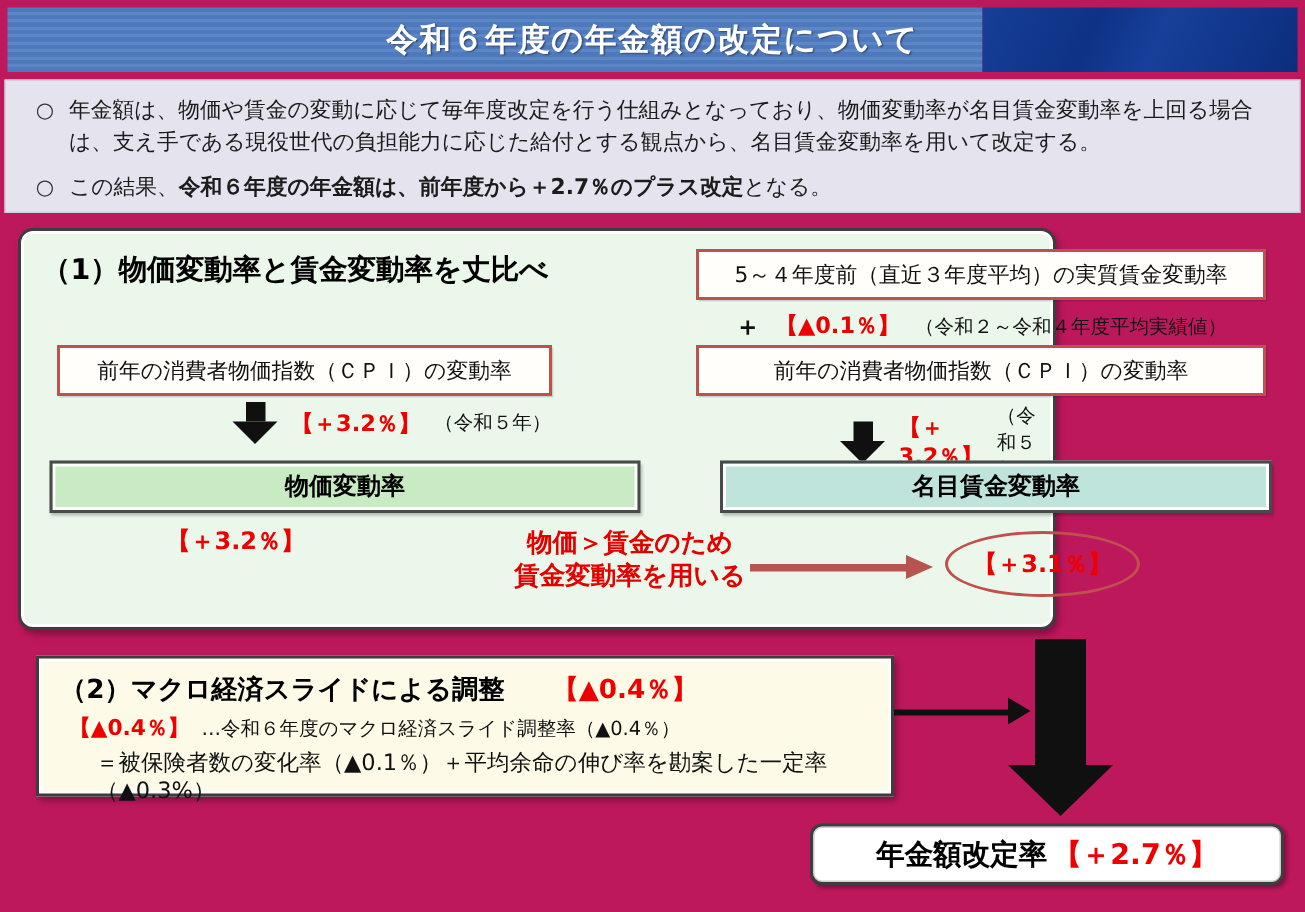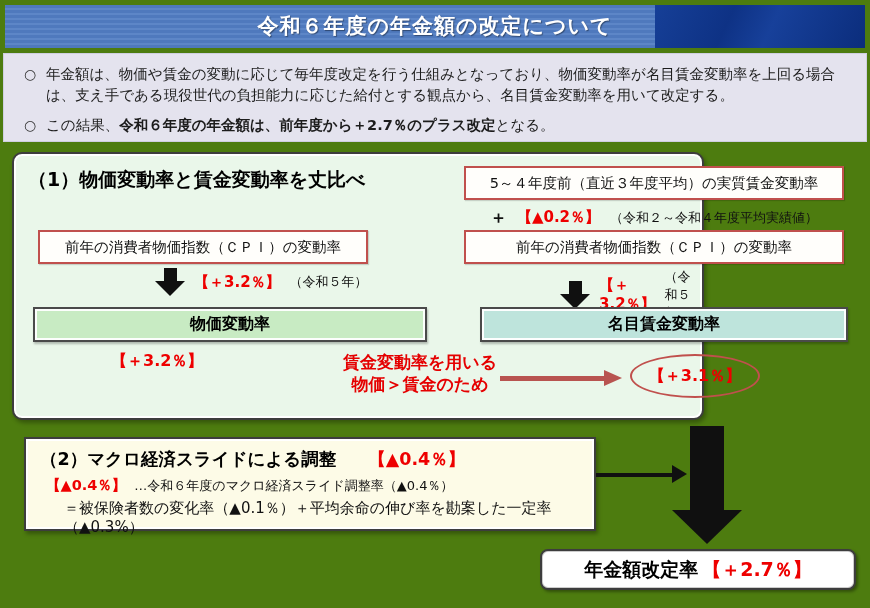--- a/index.html
+++ b/index.html
@@ -1,17 +1,17 @@
 <!DOCTYPE html>
 <html><head>
 <meta charset="utf-8">
 <style>
   html,body{margin:0;padding:0;background:#ffffff;}
   body{font-family:"DejaVu Sans","Liberation Sans",sans-serif;}
-  .page{position:relative;width:870px;height:608px;background:#4d7c0f;overflow:hidden;}
+  .page{position:relative;width:870px;height:608px;background:#be185d;overflow:hidden;}
 
   
   .header{position:absolute;left:5px;top:5px;width:860px;height:43px;display:flex;}
   .header-left{position:absolute;left:0;top:0;width:650px;height:100%;
     background:repeating-linear-gradient(180deg,#4f79bd 0px,#4f79bd 3px,#5d86c7 3px,#5d86c7 5px);}
   .header-right{position:absolute;left:650px;top:0;width:210px;height:100%;
     background:linear-gradient(115deg,#163f97 0%,#0e3285 35%,#17409a 55%,#0b2d7c 100%);}
   .header-title{position:absolute;left:0;top:0;width:100%;height:43px;line-height:43px;
     text-align:center;color:#ffffff;font-size:21px;font-weight:bold;letter-spacing:1px;
     text-shadow:1px 1px 1px rgba(0,0,0,0.4);}
@@ -117,21 +117,21 @@
     </div>
   </div>
 
   <div class="box1">
     <div class="s1-heading">（1）物価変動率と賃金変動率を丈比べ</div>
 
     <div class="white-box wb-right-top">5～４年度前（直近３年度平均）の実質賃金変動率</div>
 
     <div class="plus-line">
       <span class="plus-sign">＋</span>
-      <span class="red-val">【▲0.2％】</span>
+      <span class="red-val">【▲0.1％】</span>
       <span class="small-note">（令和２～令和４年度平均実績値）</span>
     </div>
 
     <div class="white-box wb-left-cpi">前年の消費者物価指数（ＣＰＩ）の変動率</div>
     <div class="white-box wb-right-cpi">前年の消費者物価指数（ＣＰＩ）の変動率</div>
 
     <div class="arrow-row arrow-row-left">
       <span class="down-arrow">
           <span class="da-shaft"></span>
           <span class="da-head"></span>
@@ -147,22 +147,22 @@
       <span class="red-val">【＋3.2％】</span>
       <span class="arrow-note">（令和５年）</span>
     </div>
 
     <div class="bar bar-price">物価変動率</div>
     <div class="bar bar-wage">名目賃金変動率</div>
 
     <div class="left-result">【＋3.2％】</div>
 
     <div class="center-note">
+      <div>物価＞賃金のため</div>
       <div>賃金変動率を用いる</div>
-      <div>物価＞賃金のため</div>
     </div>
 
     <div class="red-arrow">
       <span class="ra-line"></span>
         <span class="ra-head"></span>
     </div>
 
     <div class="ellipse">【＋3.1％】</div>
   </div>
 

